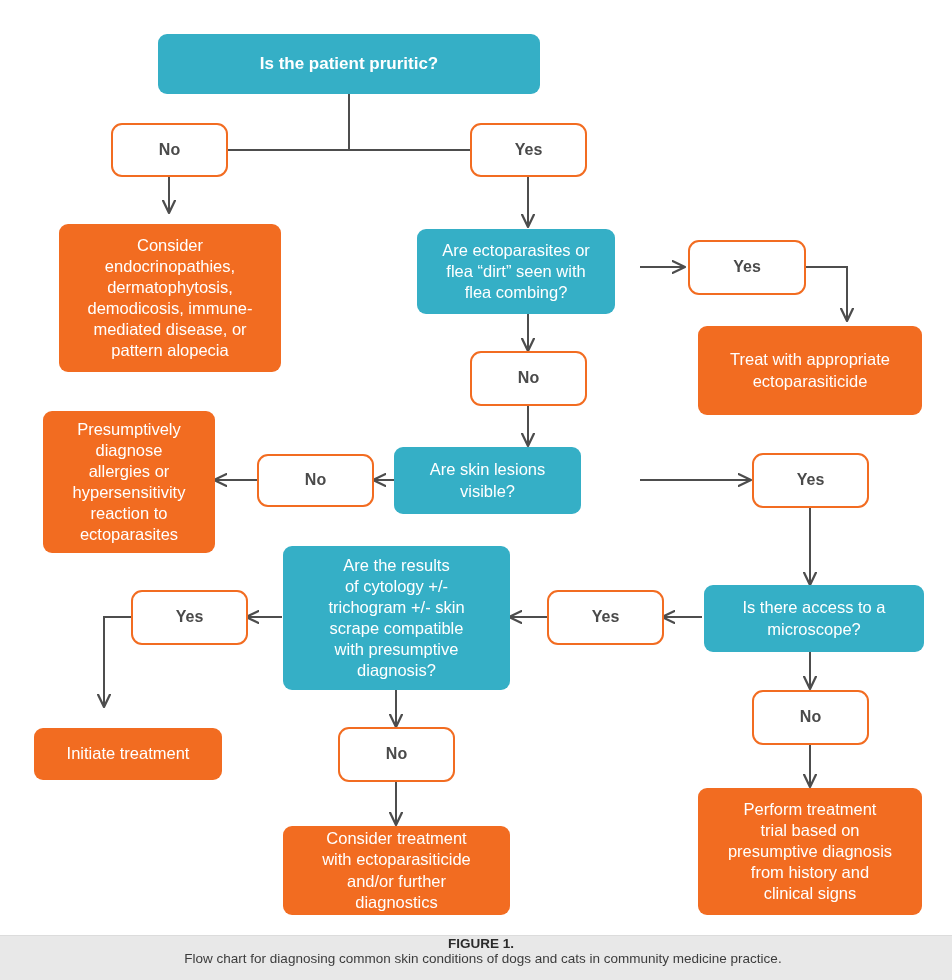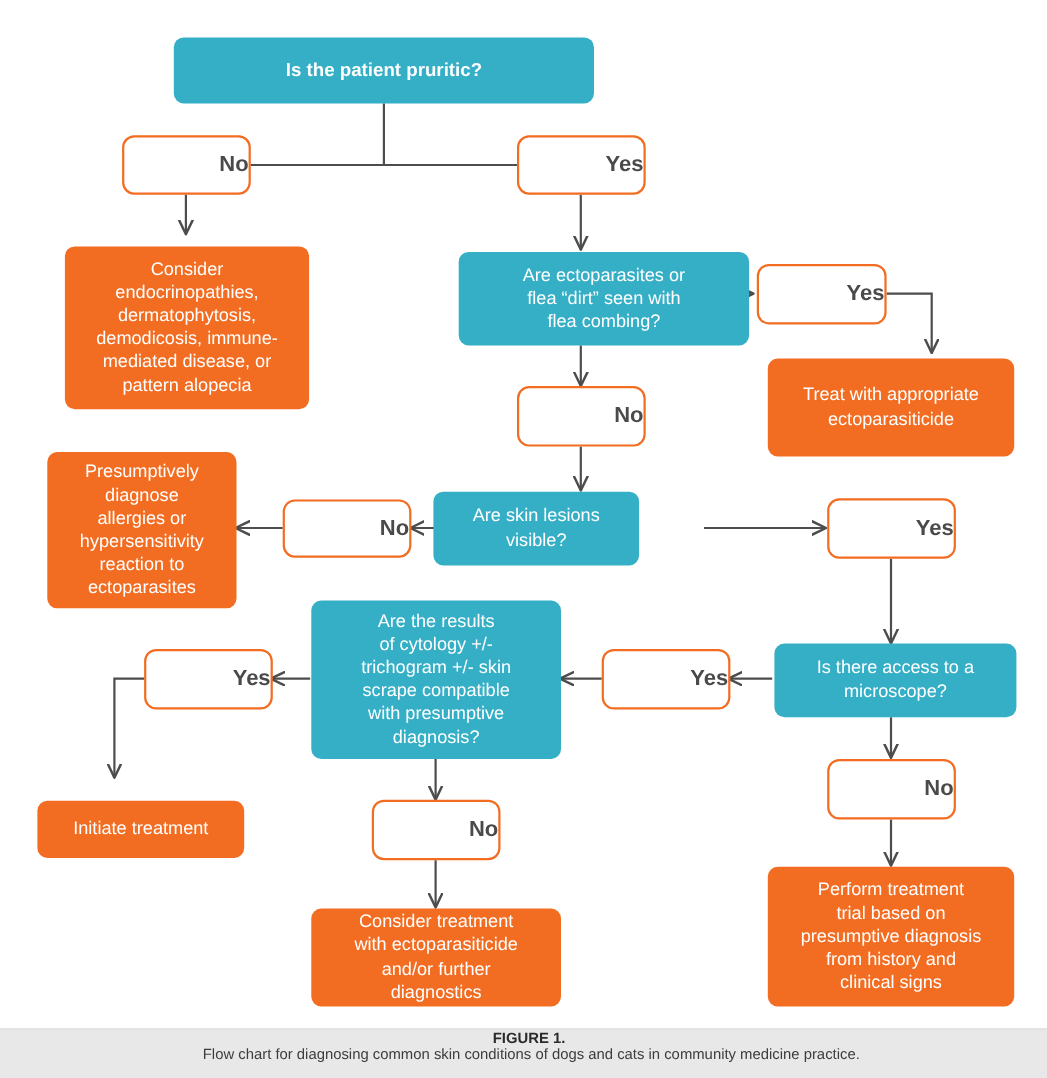--- a/index.html
+++ b/index.html
@@ -55,23 +55,22 @@
     color: #ffffff;
     font-size: 16.5px;
     font-weight: 400;
     padding: 6px 12px;
   }
   .node.answer {
     background: #ffffff;
     border: 2.5px solid #F26C21;
     color: #4a4a4a;
     font-weight: bold;
-    font-size: 20px;
+    font-size: 16px;
     border-radius: 11px;
-    justify-content: flex-end;
   }
   .caption {
     position: absolute;
     left: 0;
     top: 935px;
     width: 952px;
     height: 45px;
     background: #e8e8e8;
     display: flex;
     align-items: center;
@@ -160,21 +159,21 @@
 
   <div class="node action" style="left:59px; top:224px; width:222px; height:148px;">
     <span>Consider
 endocrinopathies,
 dermatophytosis,
 demodicosis, immune-
 mediated disease, or
 pattern alopecia</span>
   </div>
 
-  <div class="node question" style="left:417px; top:229px; width:264px; height:85px;">
+  <div class="node question" style="left:417px; top:229px; width:198px; height:85px;">
     <span>Are ectoparasites or
 flea “dirt” seen with
 flea combing?</span>
   </div>
 
   <div class="node answer" style="left:688px; top:240px; width:118px; height:55px;">
     <span>Yes</span>
   </div>
 
   <div class="node action" style="left:698px; top:326px; width:224px; height:89px;">

